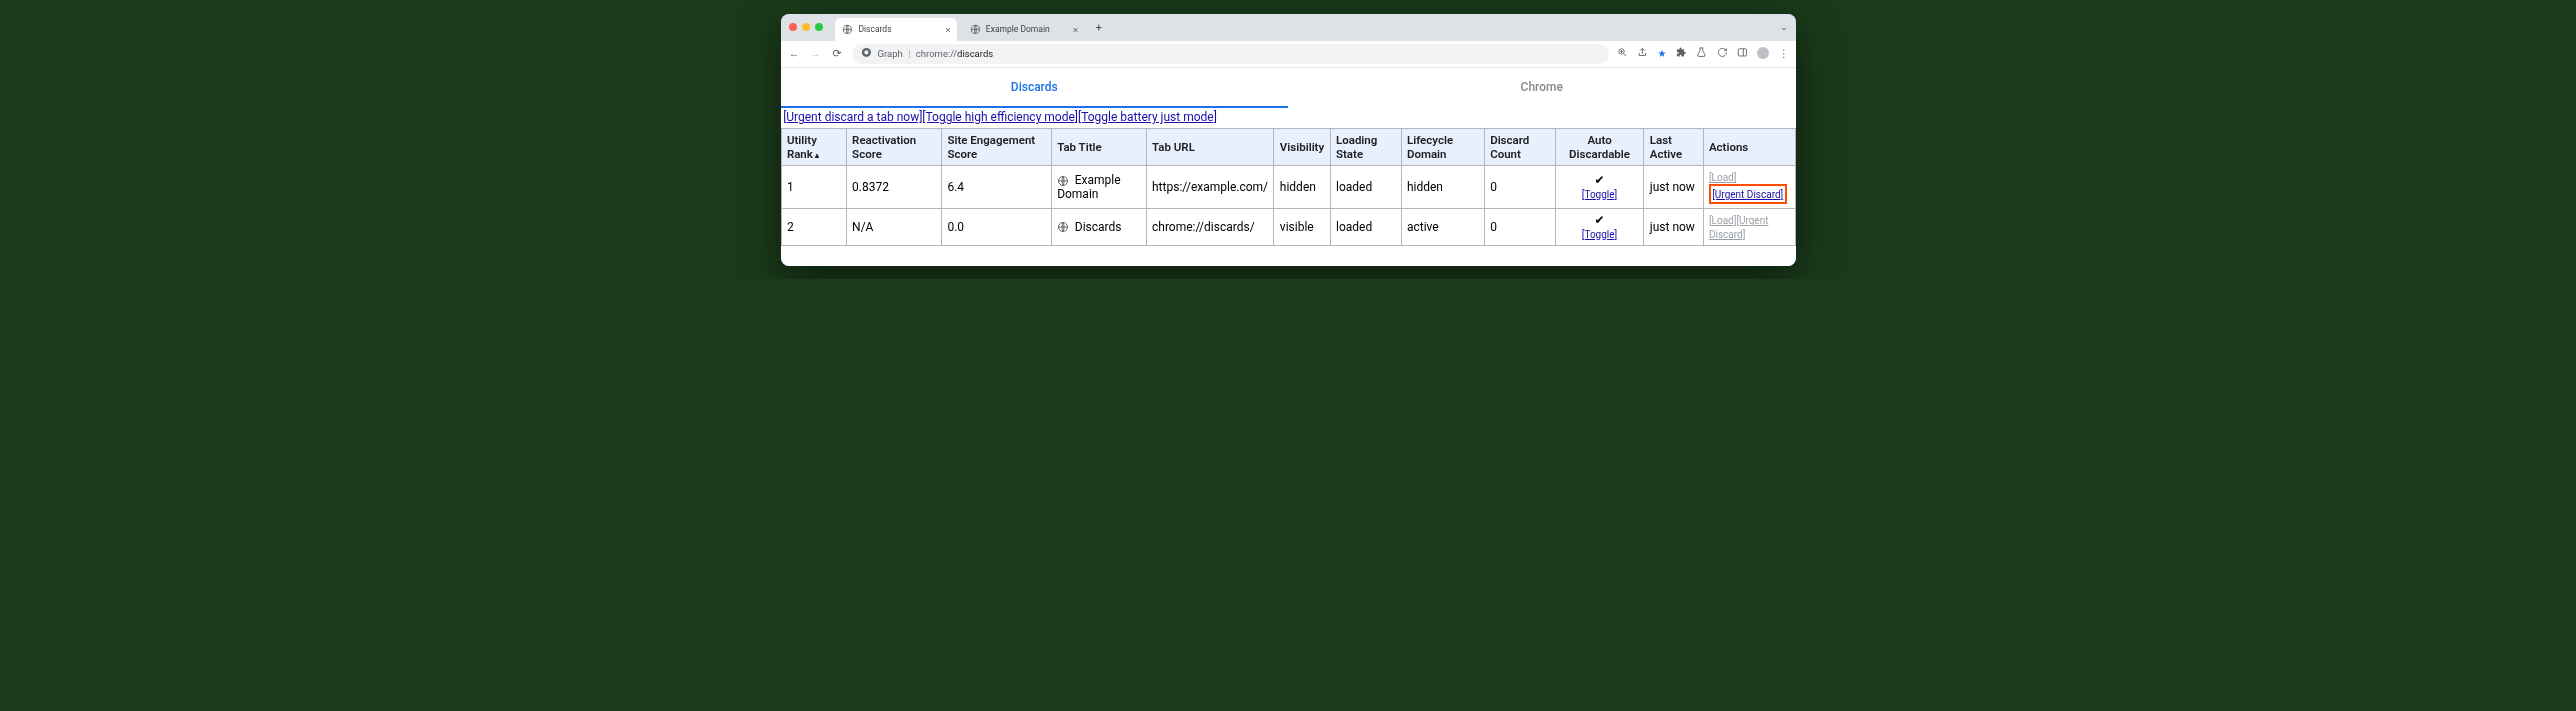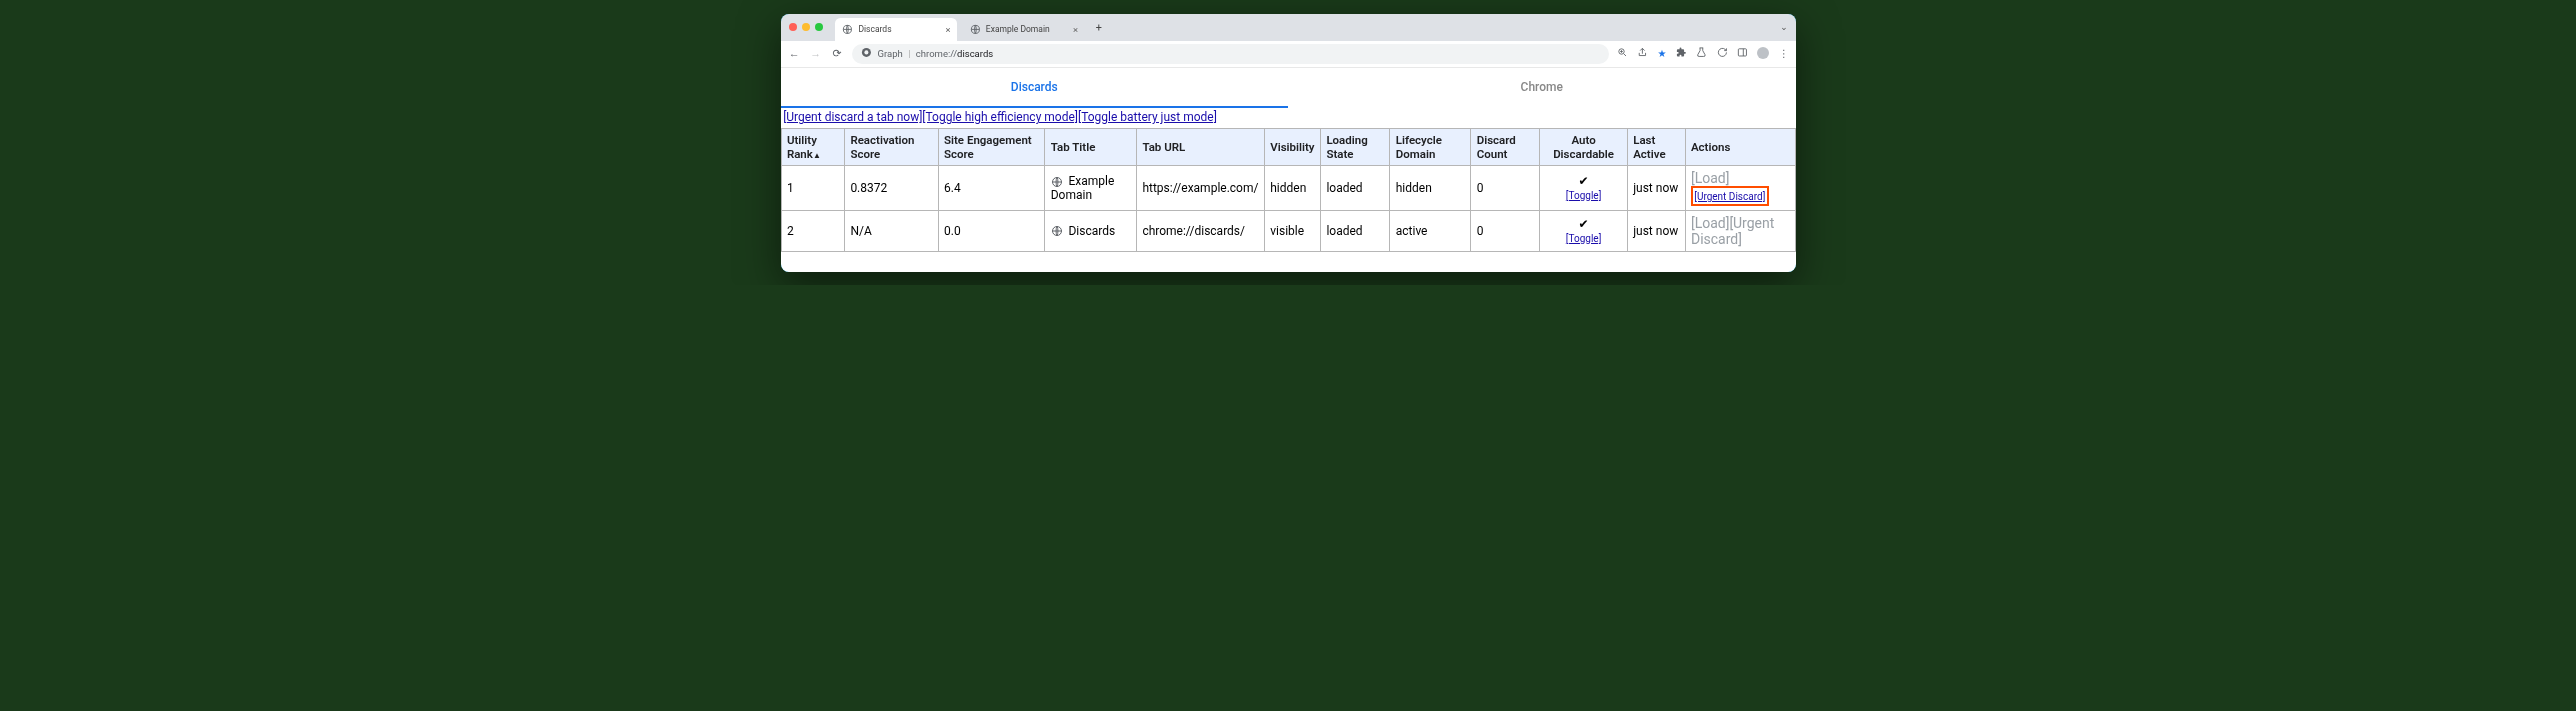--- a/index.html
+++ b/index.html
@@ -111,21 +111,21 @@
     font-weight:600;
     color:#202124;
     font-size:11.5px;
   }
   th .sort { font-size:8px;}
   .center { text-align:center;}
   .check { font-size:12px;}
   .toggle-link, .small-link {
     color:#1a0dab; font-size:10px;
   }
-  .disabled-link { color:#9aa0a6; font-size:14px;}
+  .disabled-link { color:#9aa0a6; text-decoration:underline; font-size:10px;}
   .ud-box {
     border:2px solid #ff4d00; padding:0.7px 1.4px; display:inline-block;
   }
   .globe {
     display:inline-flex; width:12px; height:12px; vertical-align:middle; margin-right:2.7px;
   }
   .globe svg { width:12px; height:12px;}
   .avatar { width:12px; height:12px; border-radius:50%; background:#bdc1c6; display:inline-block;}
 </style>
 </head>

